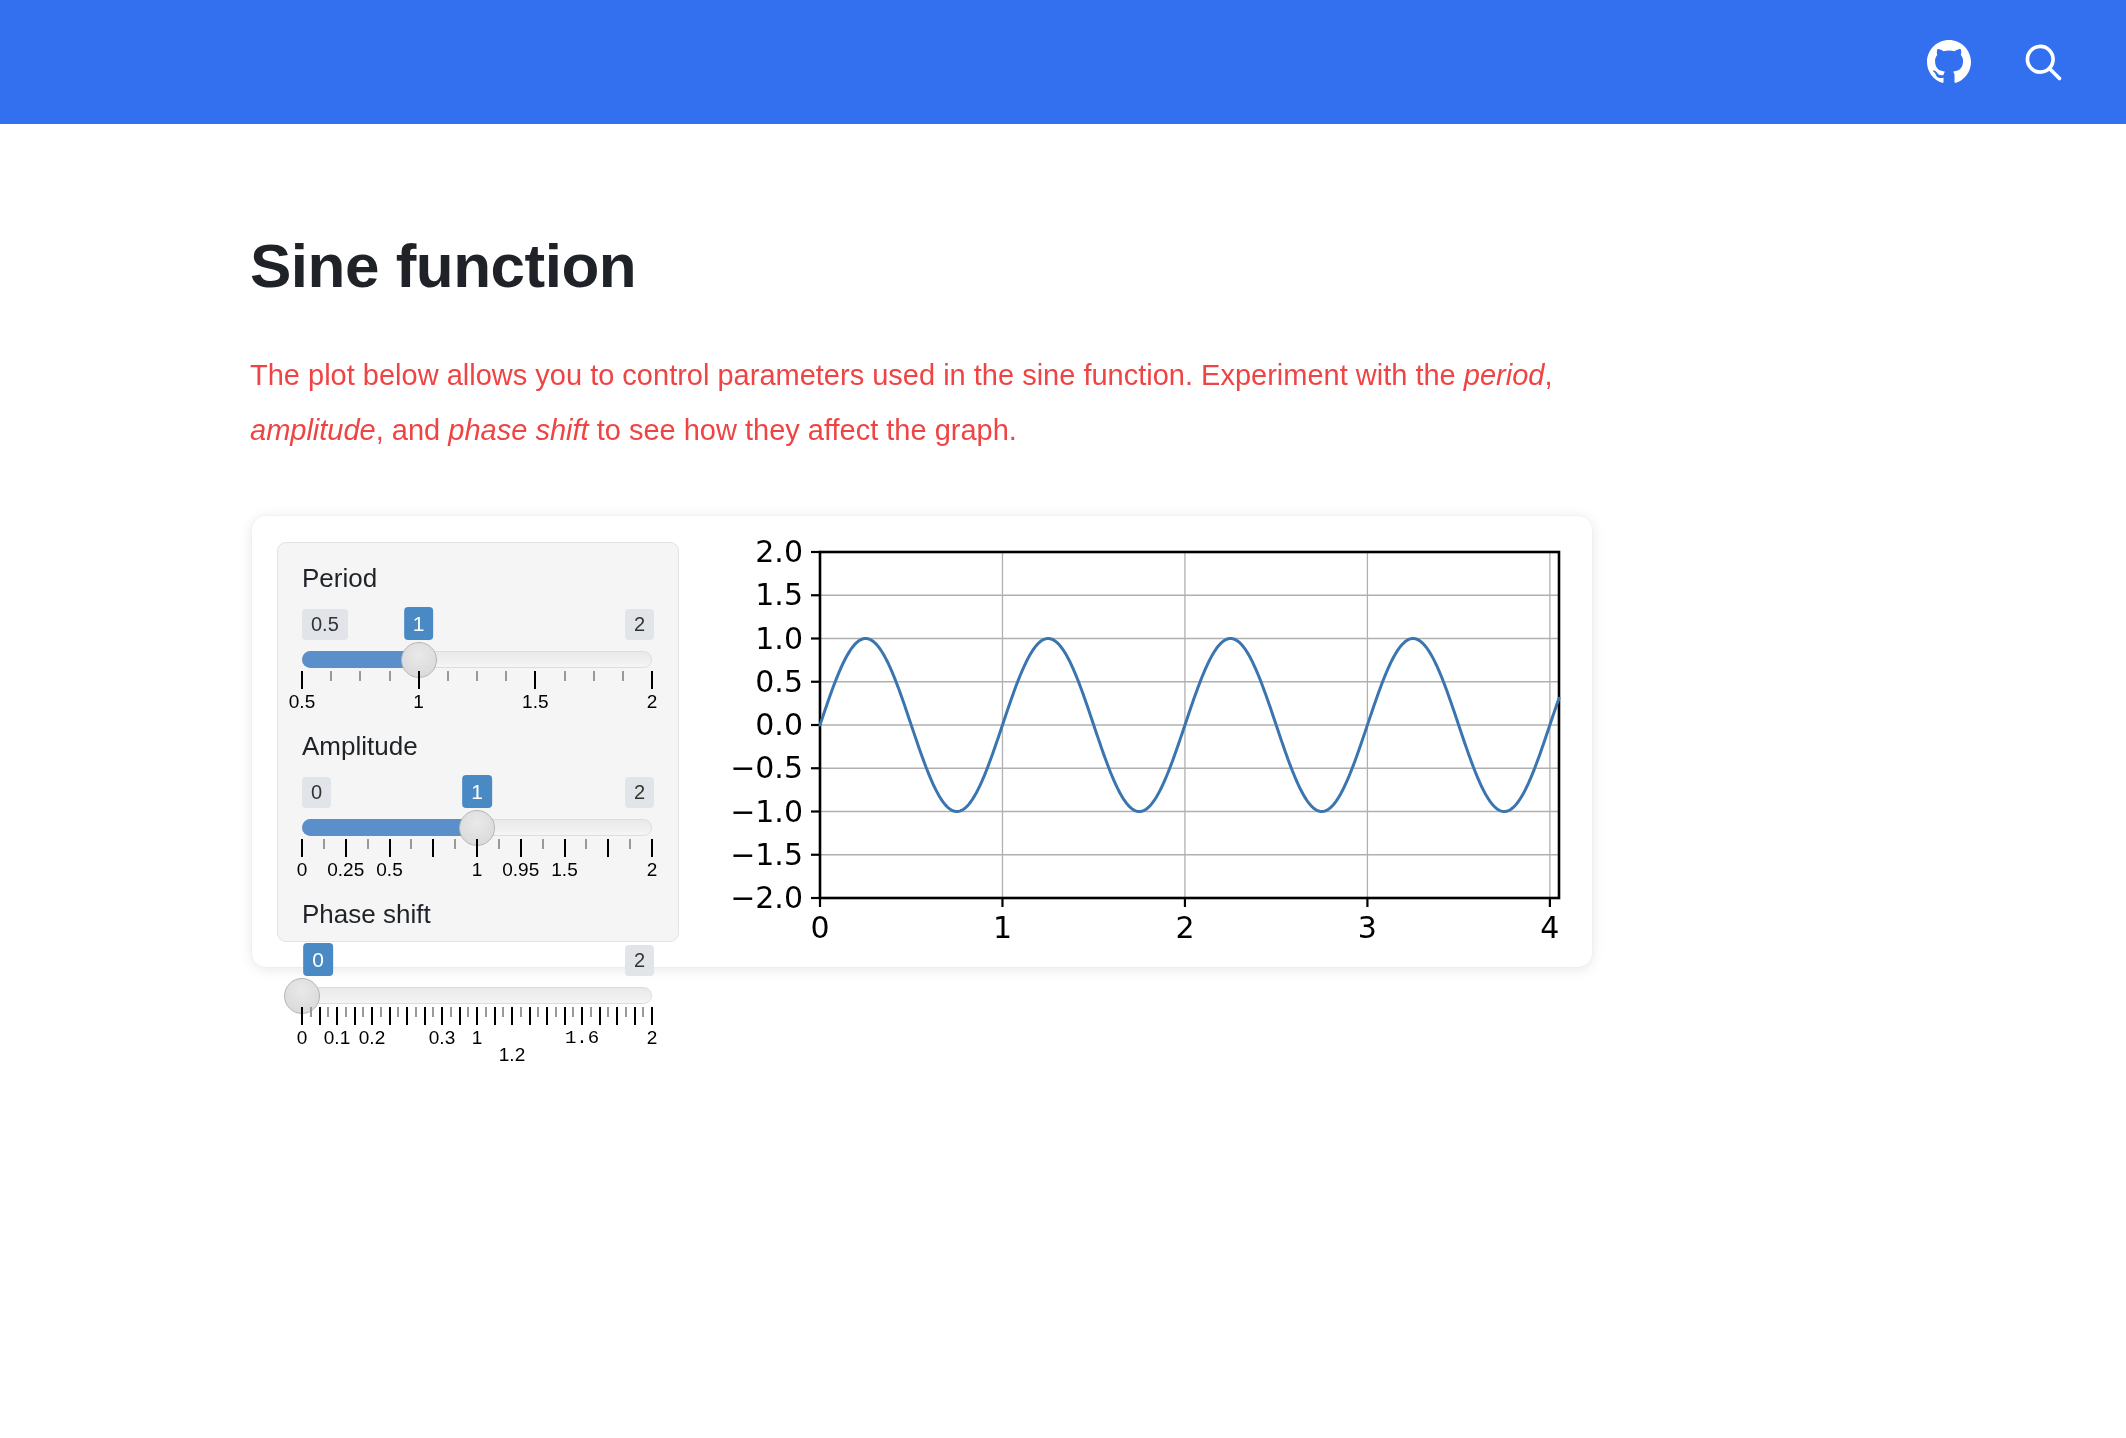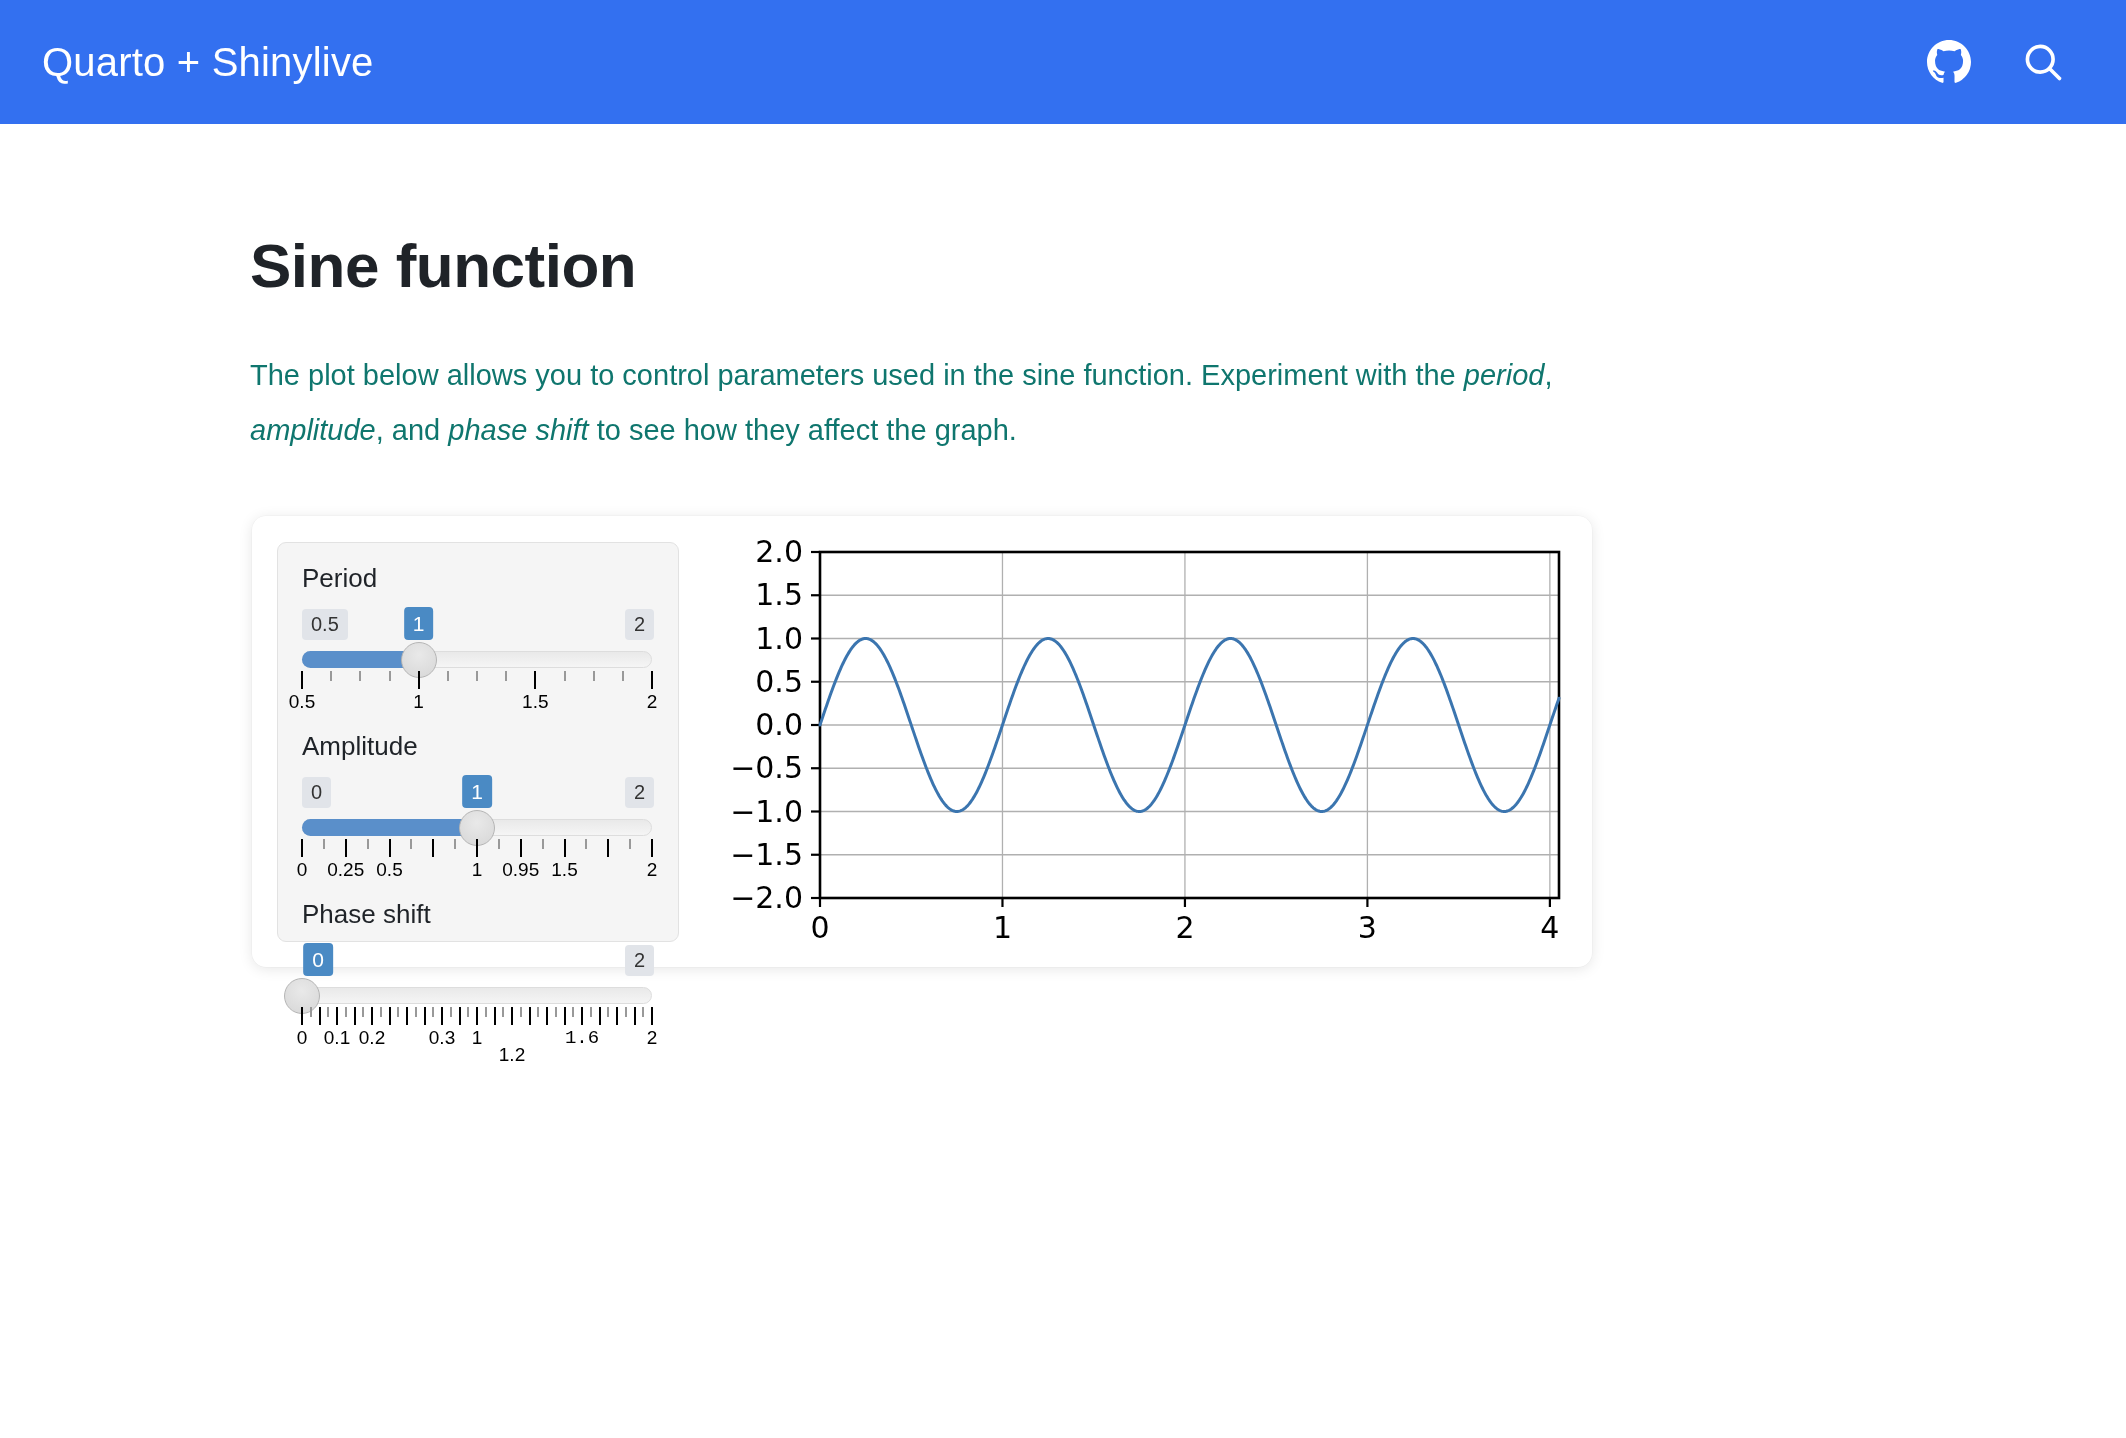--- a/index.html
+++ b/index.html
@@ -38,21 +38,21 @@
   .content { position: absolute; left: 0; top: 124px; width: 2126px; height: 1022px; }
 
   .page-title {
     position: absolute; left: 250px; top: 66px;
     font-size: 62px; font-weight: 700; color: #1f2328;
     letter-spacing: -0.5px; line-height: 1.1;
   }
   .intro {
     position: absolute; left: 250px; top: 195px;
     width: 1350px;
-    font-size: 29px; line-height: 55px; color: #0f766e;
+    font-size: 29px; line-height: 55px; color: #ef4444;
   }
   .intro em { font-style: italic; }
 
   
   .app-card {
     position: absolute; left: 252px; top: 392px;
     width: 1340px; height: 451px;
     background: #ffffff;
     border-radius: 14px;
     box-shadow: 0 2px 14px rgba(0,0,0,0.10), 0 0 0 0.5px rgba(0,0,0,0.035);
@@ -120,21 +120,20 @@
   }
 
   
   .plot-wrap { position: absolute; left: 452px; top: 14px; width: 870px; height: 424px; }
   .plot-svg { display: block; }
 </style>
 </head>
 <body>
 
 <div class="navbar">
-  <div class="navbar-title">Quarto + Shinylive</div>
   <div class="navbar-tools">
     <span class="nav-icon">
       <svg width="44" height="44" viewBox="0 0 16 16" fill="#ffffff" aria-hidden="true">
         <path d="M8 0C3.58 0 0 3.58 0 8c0 3.54 2.29 6.53 5.47 7.59.4.07.55-.17.55-.38 0-.19-.01-.82-.01-1.49-2.01.37-2.53-.49-2.69-.94-.09-.23-.48-.94-.82-1.13-.28-.15-.68-.52-.01-.53.63-.01 1.08.58 1.23.82.72 1.21 1.87.87 2.33.66.07-.52.28-.87.51-1.07-1.78-.2-3.64-.89-3.64-3.95 0-.87.31-1.59.82-2.15-.08-.2-.36-1.02.08-2.12 0 0 .67-.21 2.2.82.64-.18 1.32-.27 2-.27.68 0 1.36.09 2 .27 1.53-1.04 2.2-.82 2.2-.82.44 1.1.16 1.92.08 2.12.51.56.82 1.27.82 2.15 0 3.07-1.87 3.75-3.65 3.95.29.25.54.73.54 1.48 0 1.07-.01 1.93-.01 2.2 0 .21.15.46.55.38A8.013 8.013 0 0 0 16 8c0-4.42-3.58-8-8-8z"></path>
       </svg>
     </span>
     <span class="nav-icon">
       <svg width="44" height="44" viewBox="0 0 24 24" fill="none" stroke="#ffffff" stroke-width="2" stroke-linecap="round" aria-hidden="true">
         <circle cx="10.5" cy="10.5" r="7"></circle>
         <line x1="15.8" y1="15.8" x2="21" y2="21"></line>

